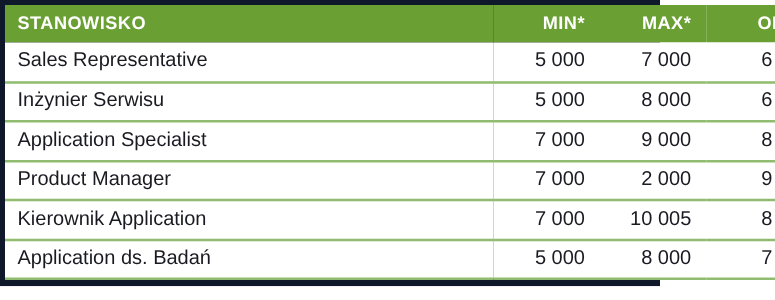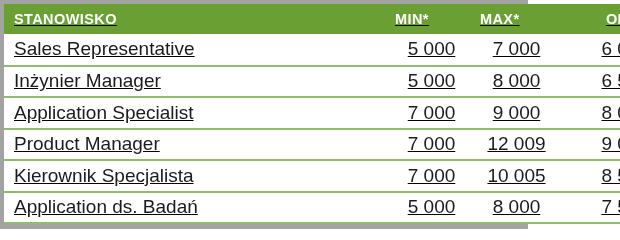--- a/index.html
+++ b/index.html
@@ -13,22 +13,21 @@
     overflow: hidden;
     font-family: "Liberation Sans", sans-serif;
     -webkit-font-smoothing: antialiased;
   }
 
   #salary-table-wrap {
     box-sizing: border-box;
     width: 528px;
     height: 229px;
     padding: 4px 5px 6px 4px;
-    background: #a3a3a3;
-    text-decoration: underline;
+    background: #0f172a;
   }
 
   table.salary-table {
     width: 611px;
     border-collapse: collapse;
     table-layout: fixed;
   }
 
   
   thead tr.table-header-row {
@@ -44,49 +43,49 @@
     vertical-align: middle;
     line-height: 30px;
     white-space: nowrap;
   }
   th.col-role {
     text-align: left;
     padding-left: 10px;
     width: 381px;
   }
   th.col-num {
-    text-align: left;
+    text-align: right;
     width: 73px;
     padding-right: 12px;
   }
   th.col-opt {
     text-align: right;
     width: 84px;
     padding-right: 11px;
   }
 
   
   tbody tr.table-row {
     height: 31.5px;
     background: #ffffff;
     border-bottom: 2px solid #8fbc6e;
   }
   tbody td {
     color: #1a1a22;
-    font-size: 19px;
+    font-size: 16px;
     padding: 0;
     vertical-align: middle;
     white-space: nowrap;
   }
   td.cell-role {
     text-align: left;
     padding-left: 10px;
   }
   td.cell-num {
-    text-align: center;
+    text-align: right;
     padding-right: 12px;
   }
   td.cell-opt {
     text-align: right;
     padding-right: 11px;
   }
 </style>
 </head>
 <body>
 
@@ -101,39 +100,39 @@
       </tr>
     </thead>
     <tbody>
       <tr class="table-row">
         <td class="cell-role">Sales Representative</td>
         <td class="cell-num">5 000</td>
         <td class="cell-num">7 000</td>
         <td class="cell-opt">6 000</td>
       </tr>
       <tr class="table-row">
-        <td class="cell-role">Inżynier Manager</td>
+        <td class="cell-role">Inżynier Serwisu</td>
         <td class="cell-num">5 000</td>
         <td class="cell-num">8 000</td>
         <td class="cell-opt">6 500</td>
       </tr>
       <tr class="table-row">
         <td class="cell-role">Application Specialist</td>
         <td class="cell-num">7 000</td>
         <td class="cell-num">9 000</td>
         <td class="cell-opt">8 000</td>
       </tr>
       <tr class="table-row">
         <td class="cell-role">Product Manager</td>
         <td class="cell-num">7 000</td>
-        <td class="cell-num">12 009</td>
+        <td class="cell-num">2 000</td>
         <td class="cell-opt">9 000</td>
       </tr>
       <tr class="table-row">
-        <td class="cell-role">Kierownik Specjalista</td>
+        <td class="cell-role">Kierownik Application</td>
         <td class="cell-num">7 000</td>
         <td class="cell-num">10 005</td>
         <td class="cell-opt">8 500</td>
       </tr>
       <tr class="table-row">
         <td class="cell-role">Application ds. Badań</td>
         <td class="cell-num">5 000</td>
         <td class="cell-num">8 000</td>
         <td class="cell-opt">7 500</td>
       </tr>

